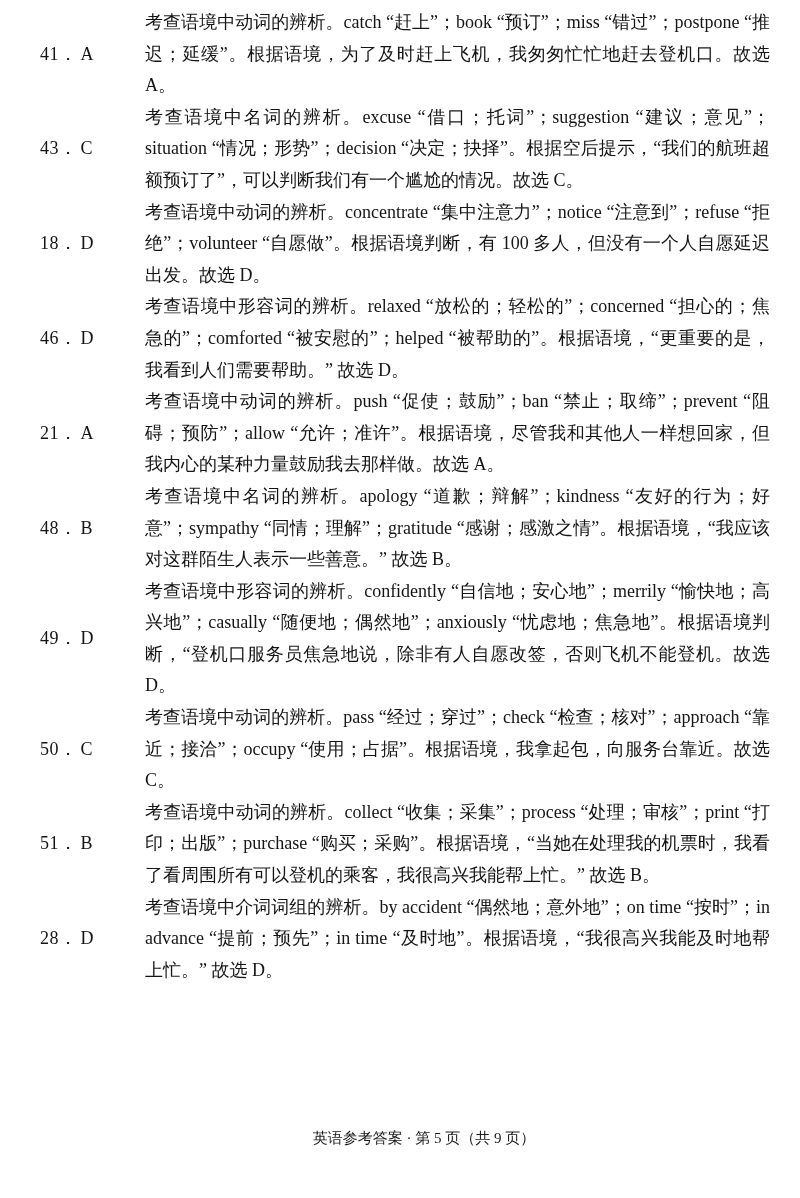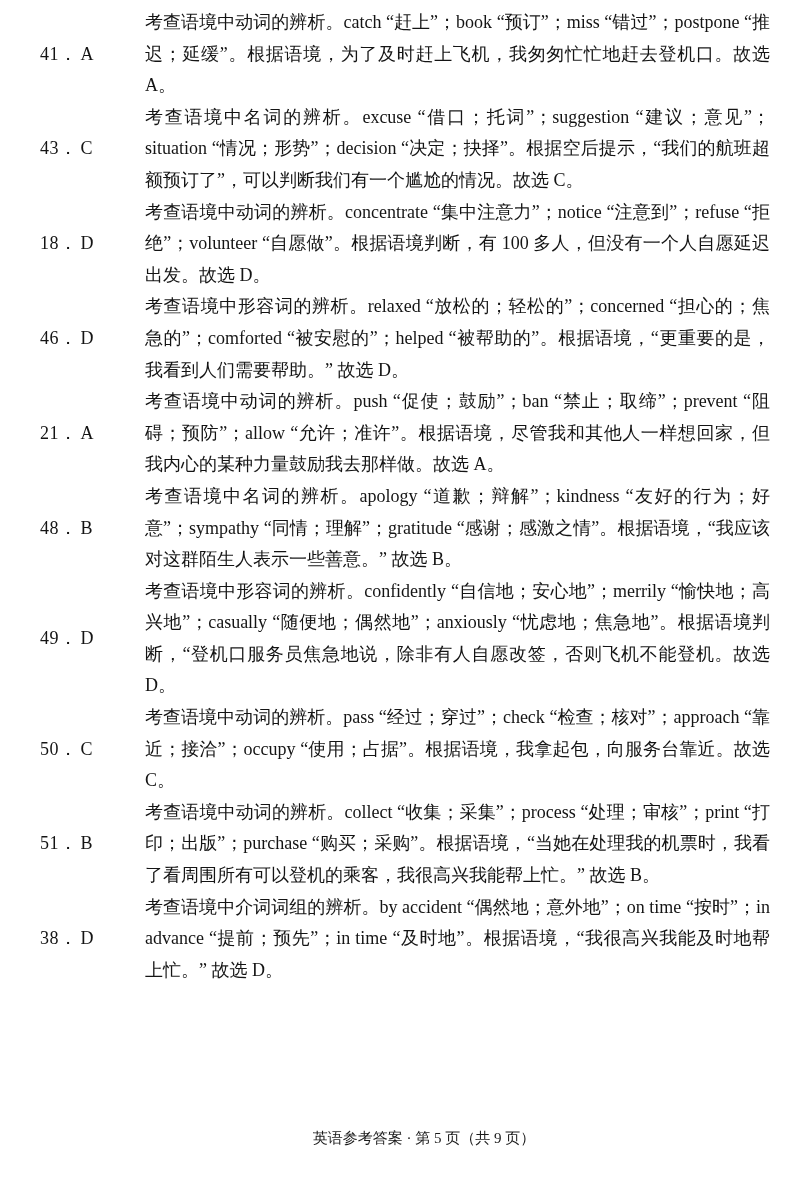--- a/index.html
+++ b/index.html
@@ -120,21 +120,21 @@
 
     <div class="item">
       <div class="item-label">
         <span class="num">51</span><span class="sep">．</span><span class="ans">B</span>
       </div>
       <div class="item-text">考查语境中动词的辨析。collect “收集；采集”；process “处理；审核”；print “打印；出版”；purchase “购买；采购”。根据语境，“当她在处理我的机票时，我看了看周围所有可以登机的乘客，我很高兴我能帮上忙。” 故选 B。</div>
     </div>
 
     <div class="item">
       <div class="item-label">
-        <span class="num">38</span><span class="sep">．</span><span class="ans">D</span>
+        <span class="num">28</span><span class="sep">．</span><span class="ans">D</span>
       </div>
       <div class="item-text">考查语境中介词词组的辨析。by accident “偶然地；意外地”；on time “按时”；in advance “提前；预先”；in time “及时地”。根据语境，“我很高兴我能及时地帮上忙。” 故选 D。</div>
     </div>
   </div>
 
   <div class="footer">
     <span>英语参考答案 · 第 5 页（共 9 页）</span>
   </div>
 
 </div>

